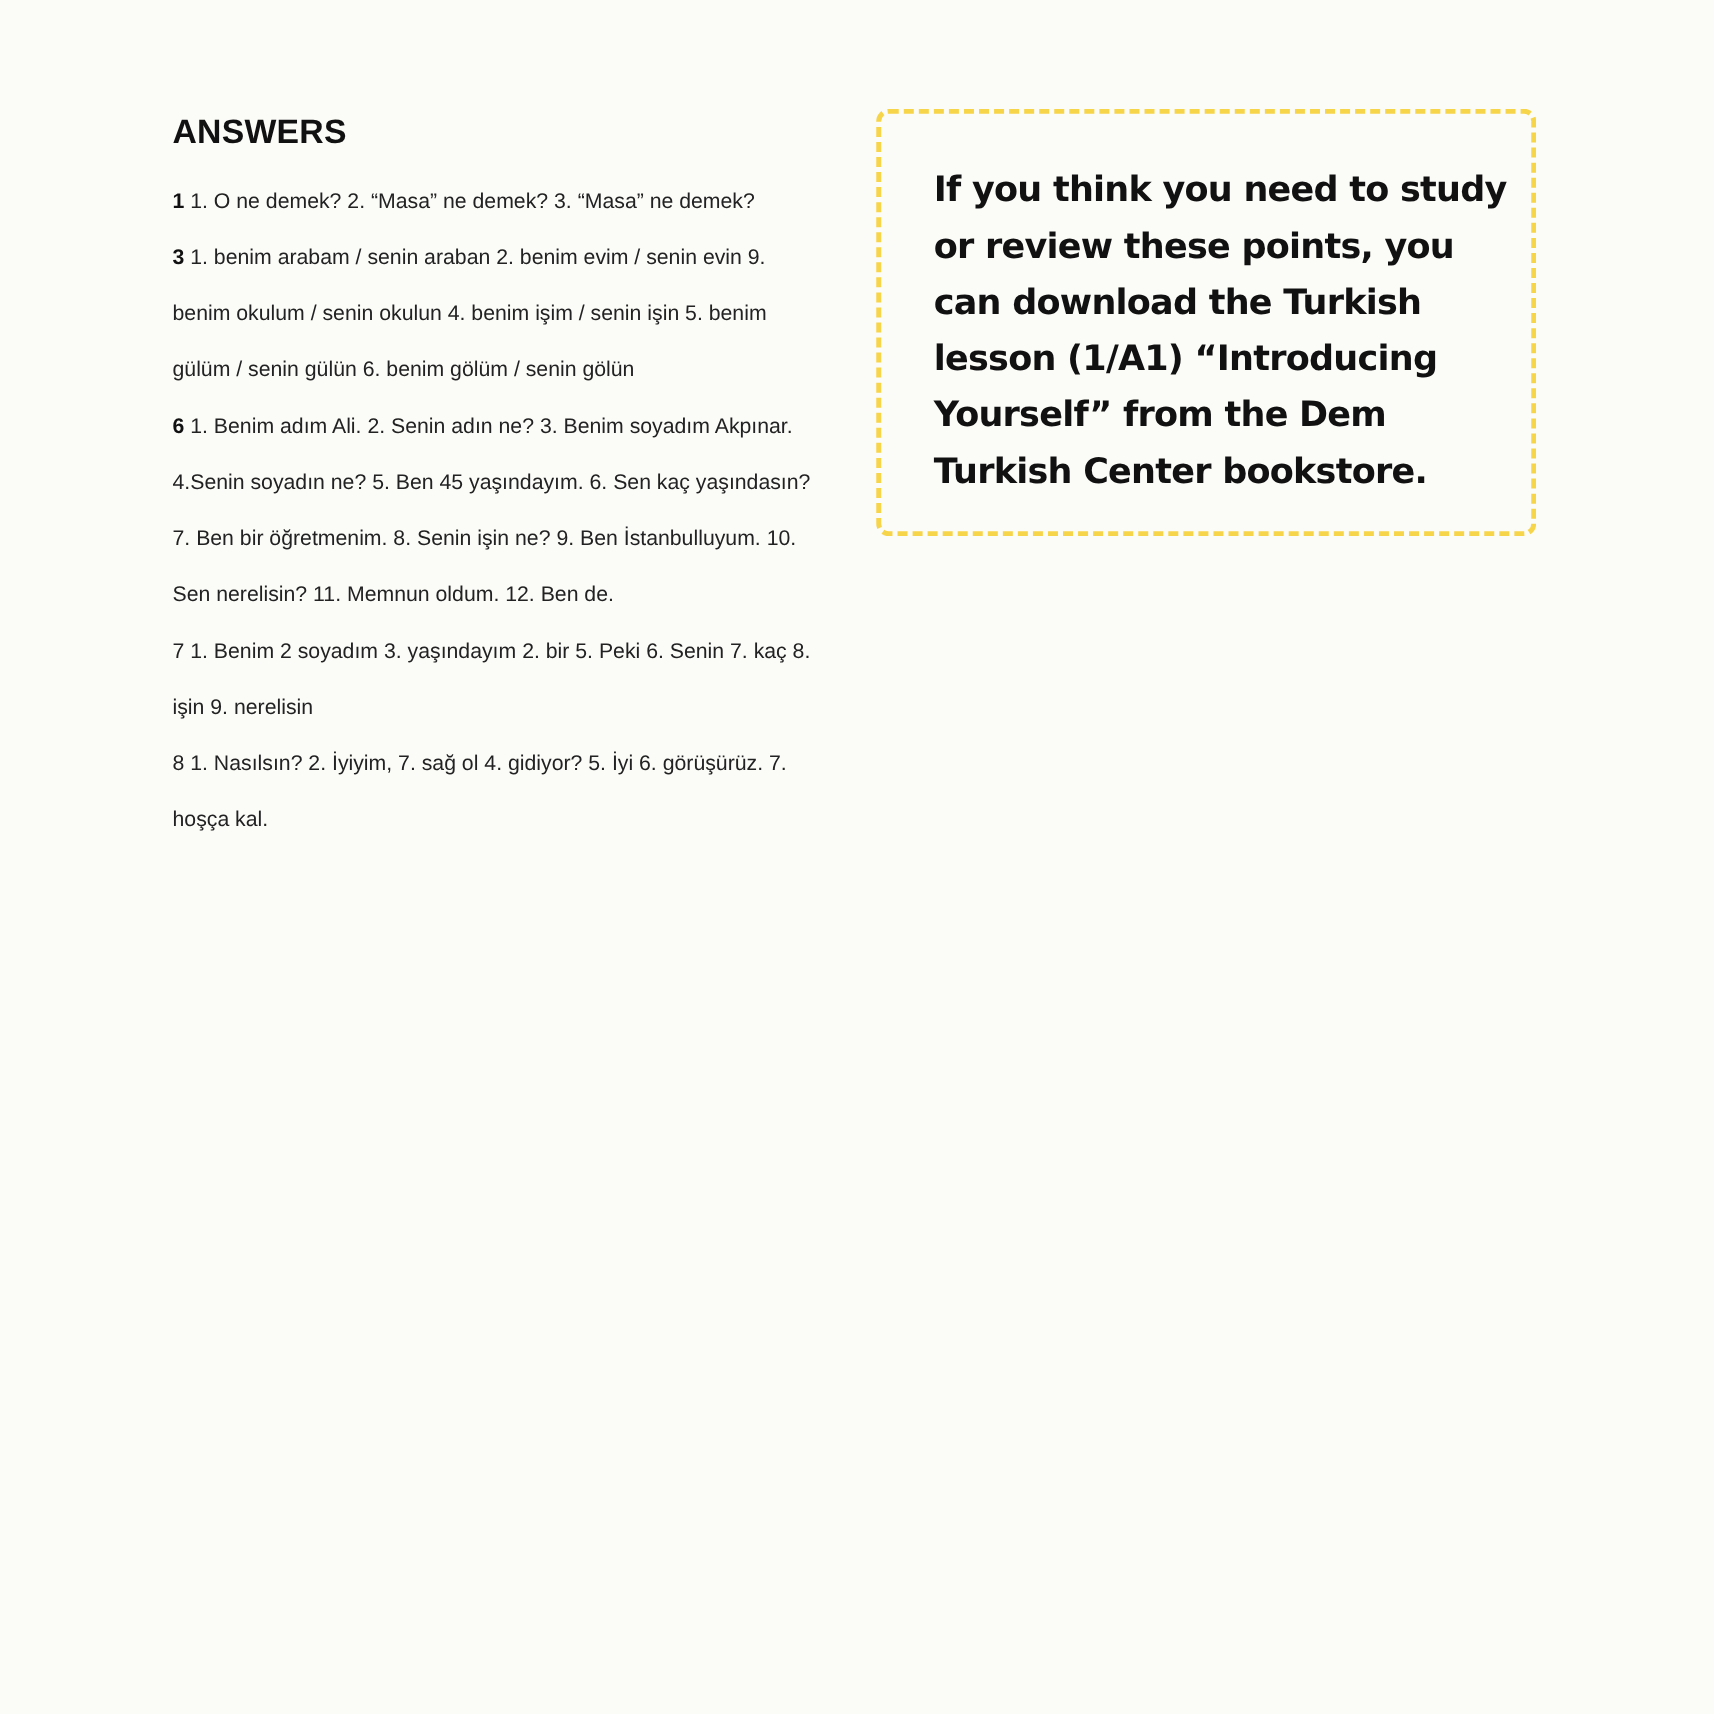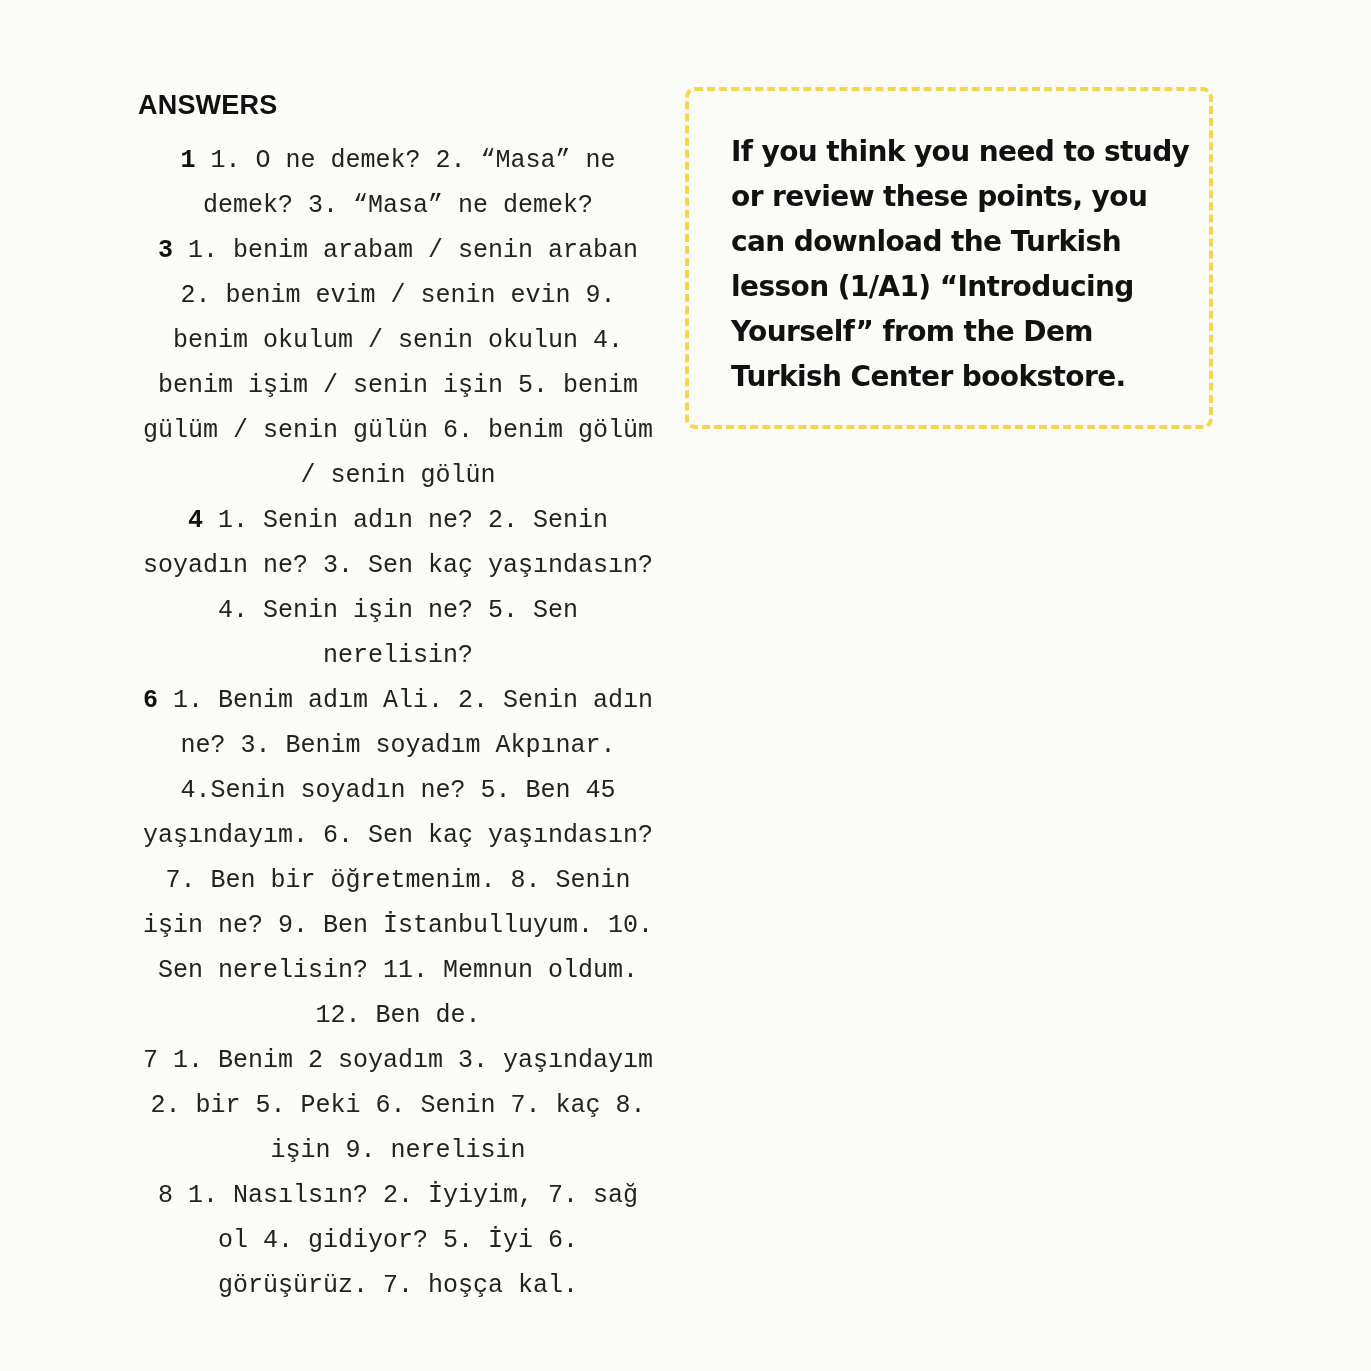--- a/index.html
+++ b/index.html
@@ -19,31 +19,30 @@
   .answers h1 {
     margin: 4px 0 14px 0;
     font-family: "Liberation Sans", sans-serif;
     font-weight: 700;
     font-size: 27px;
     letter-spacing: 0.2px;
     color: #111;
     line-height: 38px;
   }
   .answer-block {
-    font-family: Liberation Mono, monospace;
-    font-size: 25px;
+    font-family: Liberation Sans, sans-serif;
+    font-size: 17px;
     line-height: 45px;
     color: #222;
-    text-align: center;
   }
   .answer-block .num { font-weight: 700; color: #111; }
   .answer-block .num.plain { font-weight: 400; color: #222; }
   .note-box {
     position: absolute;
-    left: 685px; top: 87px;
+    left: 701px; top: 87px;
     width: 528px; height: 342px;
     border: 4px dashed #f7d54a;
     border-radius: 10px;
     box-sizing: border-box;
   }
   .note-text {
     position: absolute;
     left: 42px; top: 38px;
     width: 460px;
     font-family: "DejaVu Sans", sans-serif;
@@ -60,23 +59,20 @@
 <div class="answers">
   <h1>ANSWERS</h1>
 
   <div class="answer-block">
     <span class="num">1</span><span> 1. O ne demek? 2. “Masa” ne demek? 3. “Masa” ne demek?</span>
   </div>
   <div class="answer-block">
     <span class="num">3</span><span> 1. benim arabam / senin araban 2. benim evim / senin evin 9. benim okulum / senin okulun 4. benim işim / senin işin 5. benim gülüm / senin gülün 6. benim gölüm / senin gölün</span>
   </div>
   <div class="answer-block">
-    <span class="num">4</span><span> 1. Senin adın ne? 2. Senin soyadın ne? 3. Sen kaç yaşındasın? 4. Senin işin ne? 5. Sen nerelisin?</span>
-  </div>
-  <div class="answer-block">
     <span class="num">6</span><span> 1. Benim adım Ali. 2. Senin adın ne? 3. Benim soyadım Akpınar. 4.Senin soyadın ne? 5. Ben 45 yaşındayım. 6. Sen kaç yaşındasın? 7. Ben bir öğretmenim. 8. Senin işin ne? 9. Ben İstanbulluyum. 10. Sen nerelisin? 11. Memnun oldum. 12. Ben de.</span>
   </div>
   <div class="answer-block">
     <span class="num plain">7</span><span> 1. Benim 2 soyadım 3. yaşındayım 2. bir 5. Peki 6. Senin 7. kaç 8. işin 9. nerelisin</span>
   </div>
   <div class="answer-block">
     <span class="num plain">8</span><span> 1. Nasılsın? 2. İyiyim, 7. sağ ol 4. gidiyor? 5. İyi 6. görüşürüz. 7. hoşça kal.</span>
   </div>
 </div>
 

